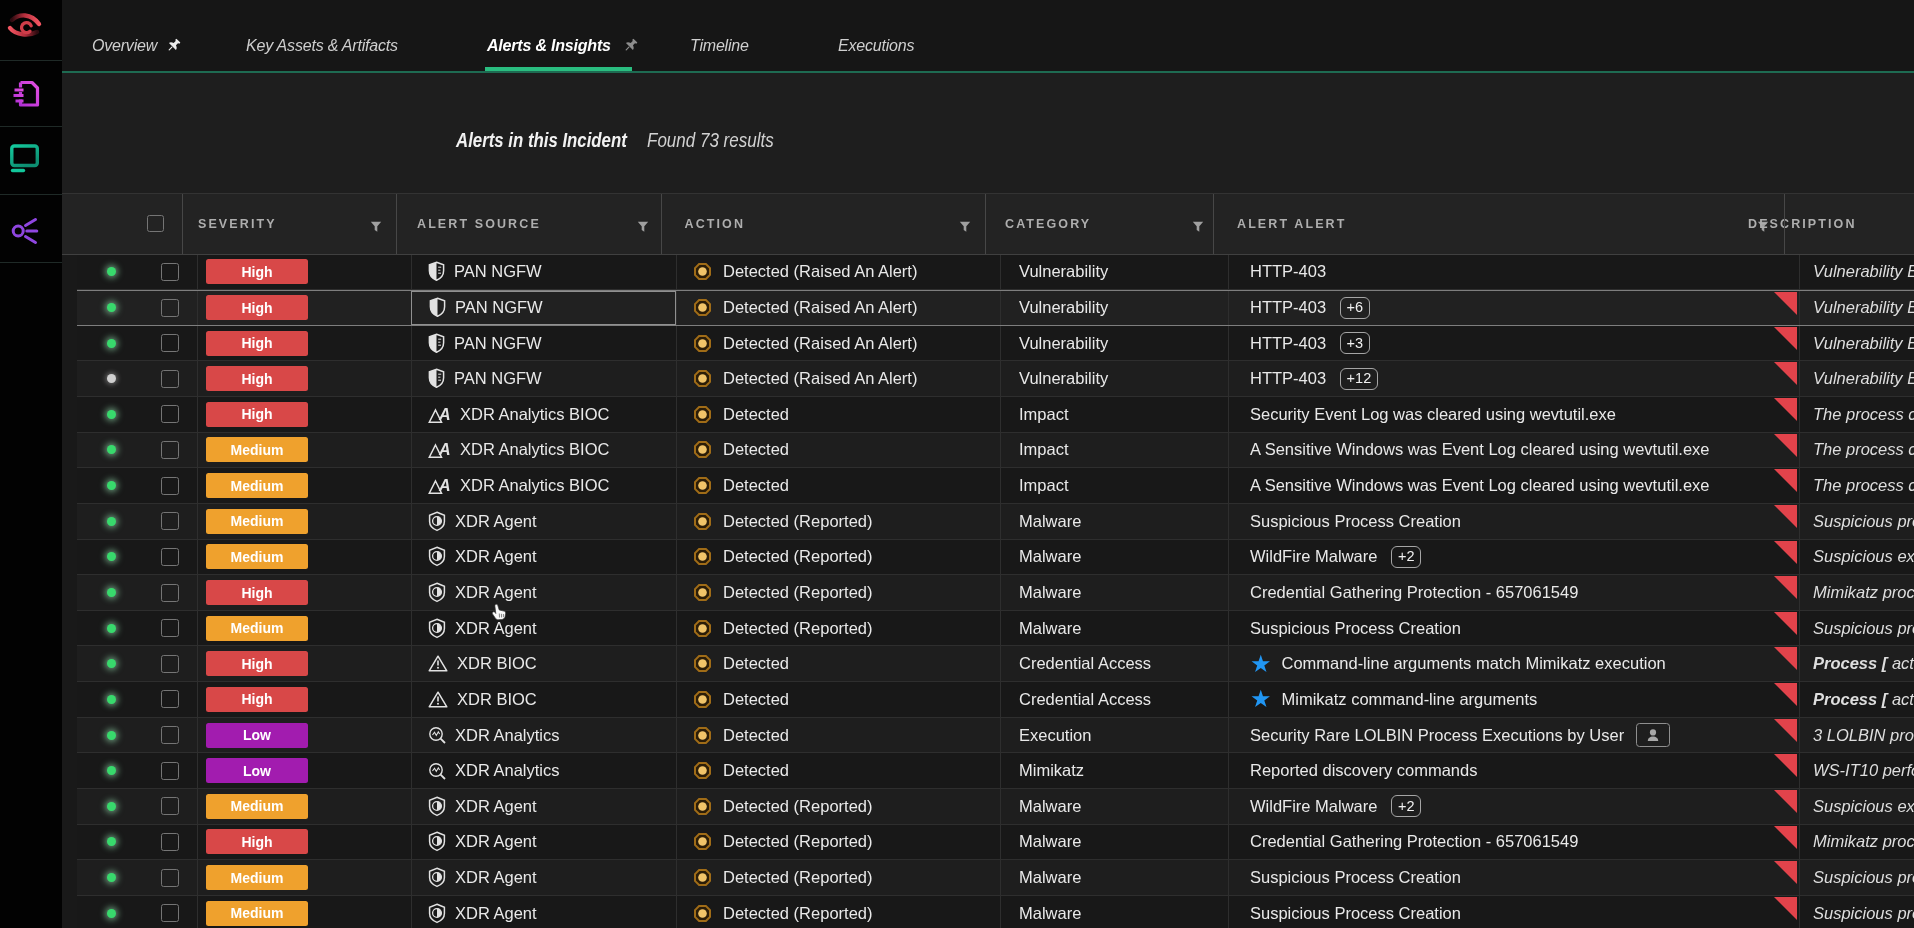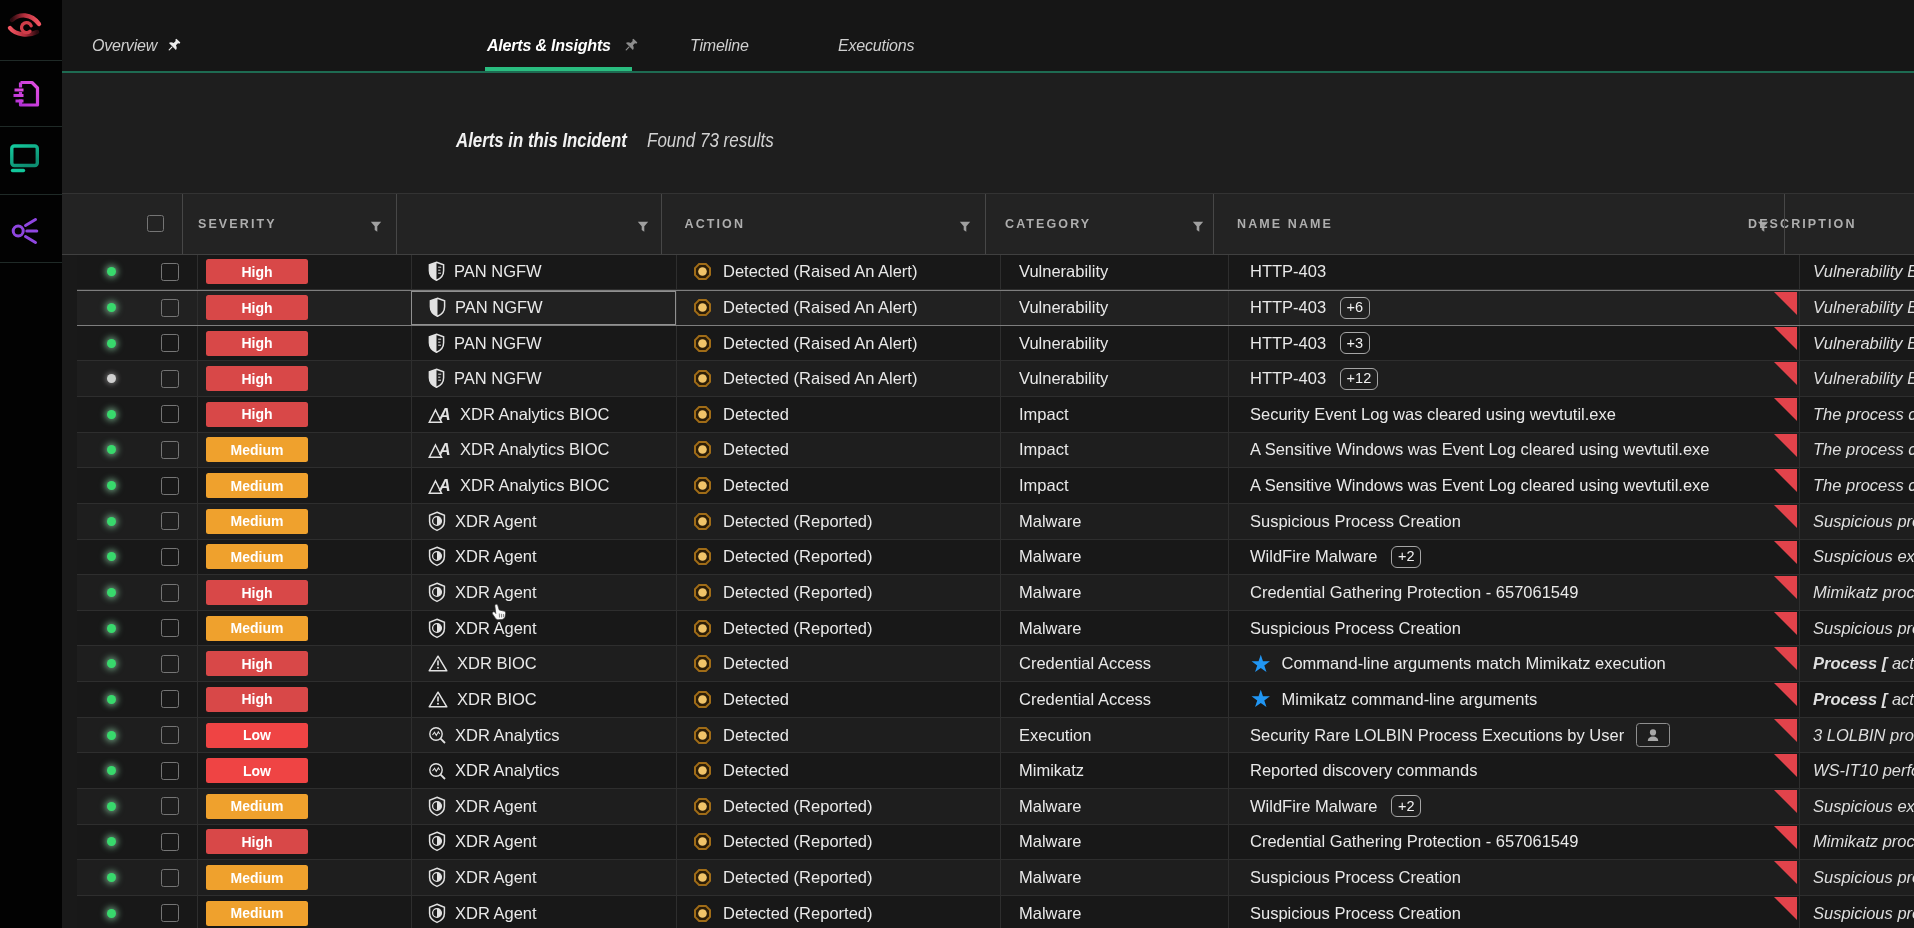--- a/index.html
+++ b/index.html
@@ -17,21 +17,21 @@
 .hl{position:absolute;top:0;height:100%;display:flex;align-items:center;font-size:12.5px;font-weight:bold;letter-spacing:2.1px;color:#aeaeae;white-space:nowrap}
 .vb{position:absolute;top:0;bottom:0;width:1px;background:#474747}
 .row .vb{background:#2e2e2e}
 .row{position:absolute;left:15px;width:100%;height:35.63px;border-bottom:1px solid #2e2e2e}
 .odd{background:#181818}.even{background:#1e1e1e}
 .cell{position:absolute;top:0;height:100%;display:flex;align-items:center;white-space:nowrap;color:#e9e9e9;font-size:16.5px}
 .dot{width:9px;height:9px;border-radius:50%;background:#38d96c;box-shadow:0 0 6px 2px rgba(170,255,200,0.55)}
 .dotw{background:#cfcfcf;box-shadow:0 0 5px 1.5px rgba(220,220,220,0.4)}
 .cb{width:18px;height:18px;border:1.5px solid #757575;border-radius:2.5px;background:transparent}
 .badge{width:102px;height:25px;border-radius:2.5px;display:flex;align-items:center;justify-content:center;font-size:14px;font-weight:bold;color:#fff}
-.High{background:#d84848}.Medium{background:#efa12d}.Low{background:#ef4444}
+.High{background:#d84848}.Medium{background:#efa12d}.Low{background:#a21caf}
 .plus{display:inline-block;margin-left:14px;border:1px solid #a5a5a5;border-radius:6px;font-size:14.5px;color:#f0f0f0;padding:1.5px 5.5px;line-height:17px}
 .tri{position:absolute;top:1px;width:0;height:0;border-top:23px solid #e2434b;border-left:23px solid transparent}
 .desc{font-style:italic;color:#dedede}
 .star{color:#2196f3;font-size:24px;line-height:0;margin-right:10px;font-style:normal}
 .src svg,.act svg{margin-right:9px;flex:none}
 </style></head><body>
 <div id="sidebar">
 <div class="sbsep" style="top:60px"></div>
 <div class="sbsep" style="top:126px"></div>
 <div class="sbsep" style="top:194px"></div>
@@ -80,20 +80,21 @@
         </g>
       </svg></div>
 </div>
 <div id="nav">
 <div class="tab" style="left:30px">Overview&nbsp;&nbsp;<svg width="17" height="16" viewBox="0 0 17 16" style="vertical-align:-3px;overflow:visible">
         <g transform="rotate(45 8 7)" fill="#ececec">
           <path d="M5.2 0.8 h5.6 v1.9 h-1.2 v3.1 c2.1 .7 3.3 1.9 3.3 3.4 H3.1 c0-1.5 1.2-2.7 3.3-3.4 V2.7 H5.2 Z"></path>
           <rect x="7.4" y="9.4" width="1.2" height="5" rx="0.6"></rect>
         </g>
       </svg></div>
+<div class="tab" style="left:184px">Key Assets &amp; Artifacts</div>
 <div class="tab" style="left:425px"><b>Alerts &amp; Insights</b>&nbsp;&nbsp;&nbsp;<svg width="17" height="16" viewBox="0 0 17 16" style="vertical-align:-3px;overflow:visible">
         <g transform="rotate(45 8 7)" fill="#8d8d8d">
           <path d="M5.2 0.8 h5.6 v1.9 h-1.2 v3.1 c2.1 .7 3.3 1.9 3.3 3.4 H3.1 c0-1.5 1.2-2.7 3.3-3.4 V2.7 H5.2 Z"></path>
           <rect x="7.4" y="9.4" width="1.2" height="5" rx="0.6"></rect>
         </g>
       </svg></div>
 <div class="tab" style="left:628px">Timeline</div>
 <div class="tab" style="left:776px">Executions</div>
 <div class="abs" style="left:423px;top:67px;width:147px;height:4px;background:#2abd80"></div>
 </div>
@@ -103,32 +104,33 @@
 </div>
 <div id="tbl">
 <div id="thead">
 <div class="abs" style="left:85px;top:21px">
         <div class="cb" style="width:17px;height:17px"></div>
       </div>
 <div class="hl" style="left:136px">SEVERITY</div>
 <div class="abs" style="left:308px;top:25px"><svg width="12" height="12" viewBox="0 0 12 12" style="">
           <path d="M0.8 0.8 H11.2 L7.3 5.3 V10.8 L4.7 9 V5.3 Z" fill="#a0a0a0"></path>
         </svg></div>
+<div class="hl" style="left:355px">ALERT SOURCE</div>
 <div class="abs" style="left:574.5px;top:25px"><svg width="12" height="12" viewBox="0 0 12 12" style="">
           <path d="M0.8 0.8 H11.2 L7.3 5.3 V10.8 L4.7 9 V5.3 Z" fill="#a0a0a0"></path>
         </svg></div>
 <div class="hl" style="left:622.5px">ACTION</div>
 <div class="abs" style="left:897px;top:25px"><svg width="12" height="12" viewBox="0 0 12 12" style="">
           <path d="M0.8 0.8 H11.2 L7.3 5.3 V10.8 L4.7 9 V5.3 Z" fill="#a0a0a0"></path>
         </svg></div>
 <div class="hl" style="left:943px">CATEGORY</div>
 <div class="abs" style="left:1130px;top:25px"><svg width="12" height="12" viewBox="0 0 12 12" style="">
           <path d="M0.8 0.8 H11.2 L7.3 5.3 V10.8 L4.7 9 V5.3 Z" fill="#a0a0a0"></path>
         </svg></div>
-<div class="hl" style="left:1175px">NAME NAME</div>
+<div class="hl" style="left:1175px">ALERT ALERT</div>
 <div class="abs" style="left:1695px;top:25px"><svg width="12" height="12" viewBox="0 0 12 12" style="">
           <path d="M0.8 0.8 H11.2 L7.3 5.3 V10.8 L4.7 9 V5.3 Z" fill="#a0a0a0"></path>
         </svg></div>
 <div class="hl" style="left:1686px">DESCRIPTION</div>
 <div class="vb" style="left:120px"></div>
 <div class="vb" style="left:334px"></div>
 <div class="vb" style="left:598.5px"></div>
 <div class="vb" style="left:923px"></div>
 <div class="vb" style="left:1151px"></div>
 <div class="vb" style="left:1722px"></div>

